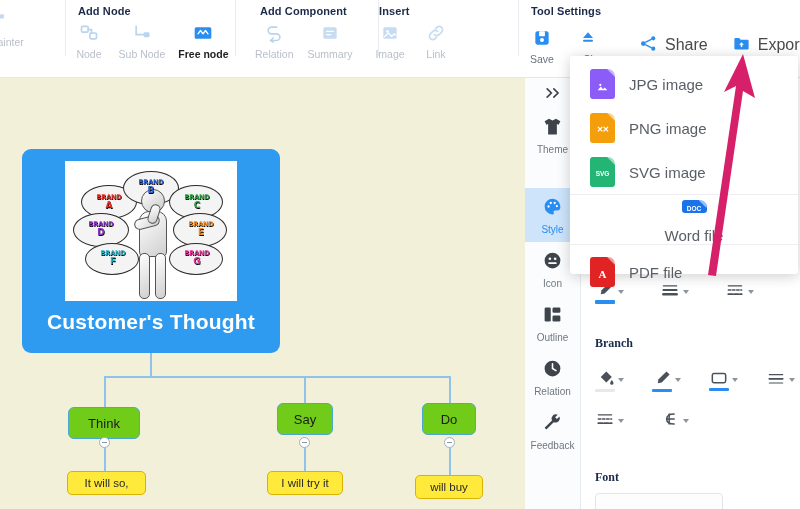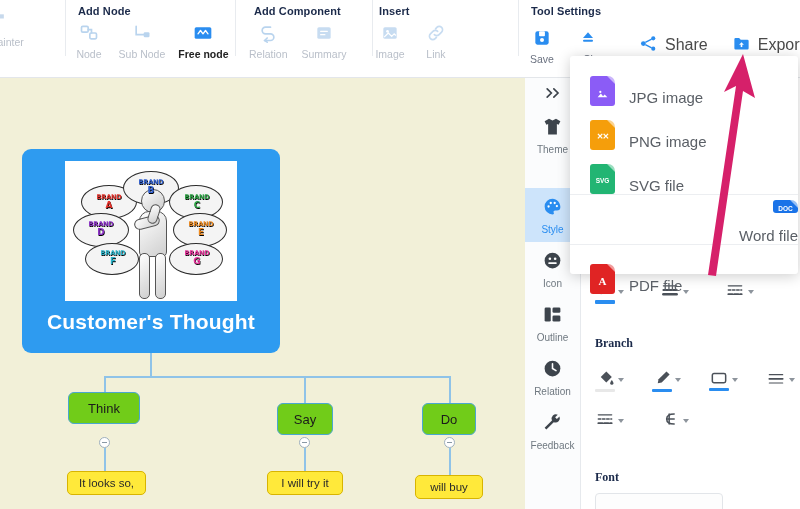--- a/index.html
+++ b/index.html
@@ -143,21 +143,21 @@
   }
 
   
   .dropdown {
     position: absolute; left: 570px; top: 56px; width: 228px; height: 218px;
     background: #ffffff; border-radius: 3px;
     box-shadow: 0 2px 14px rgba(0,0,0,.20);
     z-index: 40;
   }
   .dd-item {
-    display: flex; align-items: flex-end; gap: 14px;
+    display: flex; align-items: center; gap: 14px;
     height: 44px; padding-left: 20px; cursor: pointer;
   }
   .dd-lbl { font-size: 15px; color: #5a5f66; }
   .dd-sep { height: 1px; background: #eceef1; margin: 0 0 0 0; }
   .filechip {
     width: 25px; height: 30px; border-radius: 3px 7px 3px 3px;
     display: flex; align-items: center; justify-content: center;
     color: #fff; font-size: 7px; font-weight: bold; position: relative;
   }
   .filechip::after {
@@ -220,21 +220,21 @@
               <svg width="20" height="20" viewBox="0 0 24 24">
                 <rect x="2" y="5" width="20" height="14" rx="2" fill="#2a8df0"></rect>
                 <path d="M6 13l3-4 3 4 3-4 3 4" fill="none" stroke="#fff" stroke-width="1.6" stroke-linecap="round" stroke-linejoin="round"></path>
               </svg>
             </span>
             <span class="tb-lbl">Free node</span>
           </div>
         </div>
       </div>
 
-      <div class="tb-group" style="left:242px;width:131px;">
+      <div class="tb-group" style="left:248px;width:131px;">
         <div class="tb-title">Add Component</div>
         <div class="tb-items">
           <div class="tb-item">
             <span class="tb-ico">
               <svg width="20" height="20" viewBox="0 0 24 24" fill="none" stroke="#b9d4ee" stroke-width="2" stroke-linecap="round">
                 <path d="M15 5H9a4 4 0 000 8h6a4 4 0 010 8H8"></path>
                   <path d="M11 18l-3 3 3 2"></path>
               </svg>
             </span>
             <span class="tb-lbl">Relation</span>
@@ -380,29 +380,29 @@
       </div>
       <div class="root-title">Customer's Thought</div>
     </div>
 
     <div class="conn connv" style="left:150px;top:275px;height:24px;"></div>
     <div class="conn connh" style="left:104px;top:298px;width:346px;"></div>
     <div class="conn connv" style="left:104px;top:298px;height:43px;"></div>
     <div class="conn connv" style="left:304px;top:298px;height:43px;"></div>
     <div class="conn connv" style="left:449px;top:298px;height:43px;"></div>
 
-    <div class="child" style="left:68px;top:314px;width:72px;justify-content:center;">
+    <div class="child" style="left:68px;top:329px;width:72px;justify-content:center;">
       <span>Think</span>
     </div>
     <div class="collapse" style="left:99px;top:359px;">
         <i></i>
       </div>
     <div class="conn connv" style="left:104px;top:370px;height:24px;"></div>
     <div class="leaf" style="left:67px;top:393px;width:79px;">
-      <span>It looks so,</span>
+      <span>It will so,</span>
     </div>
 
     <div class="child" style="left:277px;top:325px;width:56px;">
       <span>Say</span>
     </div>
     <div class="collapse" style="left:299px;top:359px;">
         <i></i>
       </div>
     <div class="conn connv" style="left:304px;top:370px;height:24px;"></div>
     <div class="leaf" style="left:267px;top:393px;width:76px;">
@@ -614,21 +614,21 @@
       <span class="filechip" style="background:#f59e0b;">
         <span style="font-size:8px;letter-spacing:-1px;margin-top:3px;">✕✕</span>
       </span>
       <span class="dd-lbl">PNG image</span>
     </div>
 
     <div class="dd-item">
       <span class="filechip" style="background:#22b573;">
         <span style="font-size:6.5px;margin-top:3px;">SVG</span>
       </span>
-      <span class="dd-lbl">SVG file</span>
+      <span class="dd-lbl">SVG image</span>
     </div>
 
     <div class="dd-sep"></div>
 
     <div class="dd-item" style="margin-top:5px;flex-direction:column;">
       <span class="filechip" style="background:#1a73e8;">
         <span style="font-size:6.5px;margin-top:4px;">DOC</span>
       </span>
       <span class="dd-lbl">Word file</span>
     </div>

